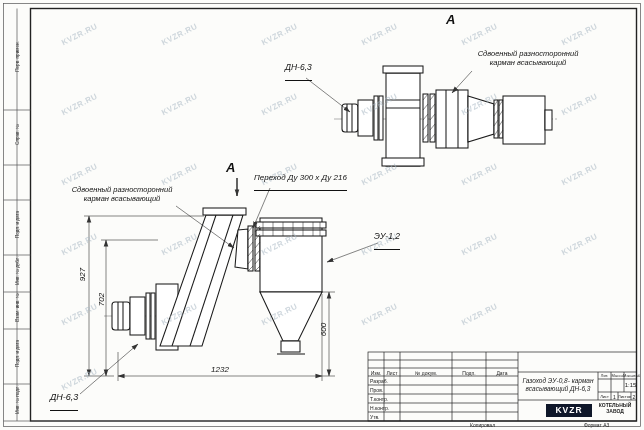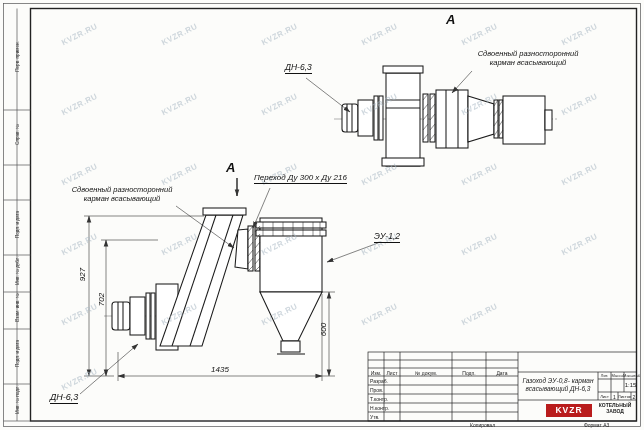--- a/index.html
+++ b/index.html
@@ -13,33 +13,33 @@
   .border { stroke:#555; stroke-width:.7; fill:none; }
   .med    { stroke:#1c1c1c; stroke-width:1.05; fill:#fff; }
   .med line { fill:none; }
   .dim    { stroke:#333; stroke-width:.6; fill:none; }
   .hatch  { stroke:#1c1c1c; stroke-width:.5; fill:none; }
   .cl     { stroke:#666; stroke-width:.5; stroke-dasharray:9 2 2 2; fill:none; }
   .tbl    { stroke:#222; stroke-width:.7; fill:none; }
   .viewarrow { stroke:#111; stroke-width:1.3; fill:none; }
 
   .lbl { position:absolute; font-style:italic; white-space:nowrap; color:#111; }
-  .u   { border-bottom:1px solid #111; padding-bottom:1px; }
+  .u   { border-bottom:1px solid #111; padding-bottom:8px; }
   .c   { text-align:center; }
   .rot { transform:rotate(-90deg); }
 
   .wm  { position:absolute; font-size:8px; font-weight:bold; letter-spacing:.5px;
          color:#a9b8c4; opacity:.55; transform:rotate(-27deg); white-space:nowrap; }
 
   .tb  { position:absolute; font-size:5px; line-height:6px; color:#222; white-space:nowrap; }
   .tb.c{ text-align:center; }
   .mf  { position:absolute; font-size:4.6px; color:#333; text-align:center;
          transform:rotate(-90deg); white-space:nowrap; }
   .logo{ position:absolute; left:546px; top:404px; width:46px; height:13px;
-         background:#b91c1c; color:#fff; font-weight:bold; font-size:8.5px;
+         background:#0f172a; color:#fff; font-weight:bold; font-size:8.5px;
          text-align:center; line-height:13px; letter-spacing:1px; }
   .company { position:absolute; left:594px; top:402px; width:42px;
          font-size:5px; line-height:6px; font-weight:bold; text-align:center; color:#222; }
 </style>
 </head>
 <body>
 
 <div class="sheet">
 
   <svg class="art" width="644" height="430" viewBox="0 0 644 430">
@@ -256,21 +256,21 @@
     <div>карман всасывающий</div>
   </div>
 
   <div class="lbl u" style="left:374px;top:231px;font-size:8.5px;">ЭУ-1,2</div>
 
   <div class="lbl u" style="left:50px;top:392px;font-size:9px;">ДН-6,3</div>
 
   <div class="lbl c rot" style="left:52px;top:270px;width:60px;font-size:8px;">927</div>
   <div class="lbl c rot" style="left:71px;top:295px;width:60px;font-size:8px;">702</div>
   <div class="lbl c rot" style="left:293px;top:325px;width:60px;font-size:8px;">600</div>
-  <div class="lbl c" style="left:190px;top:365px;width:60px;font-size:8px;">1435</div>
+  <div class="lbl c" style="left:190px;top:365px;width:60px;font-size:8px;">1232</div>
 
   <div class="mf" style="left:-28px;top:54px;width:90px">Перв. примен.</div>
   <div class="mf" style="left:-10.5px;top:132px;width:55px">Справ. №</div>
   <div class="mf" style="left:-10.5px;top:222px;width:55px">Подп. и дата</div>
   <div class="mf" style="left:-1.5px;top:268px;width:37px">Инв. № дубл.</div>
   <div class="mf" style="left:-1.5px;top:305px;width:37px">Взам. инв. №</div>
   <div class="mf" style="left:-10.5px;top:351px;width:55px">Подп. и дата</div>
   <div class="mf" style="left:-1.5px;top:397px;width:37px">Инв. № подл.</div>
 
   <div class="tb c" style="left:368px;top:369.5px;width:16px">Изм.</div>

